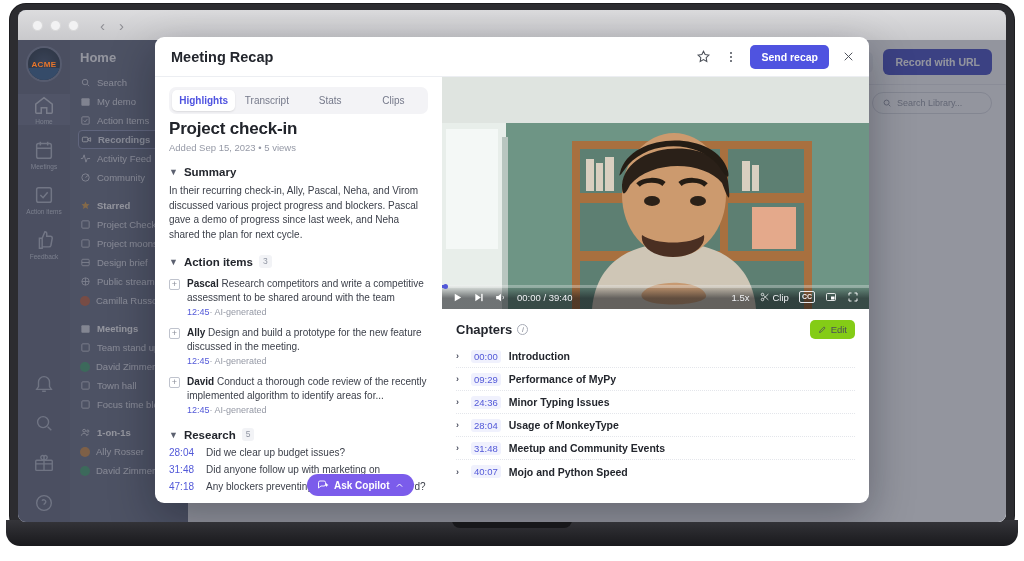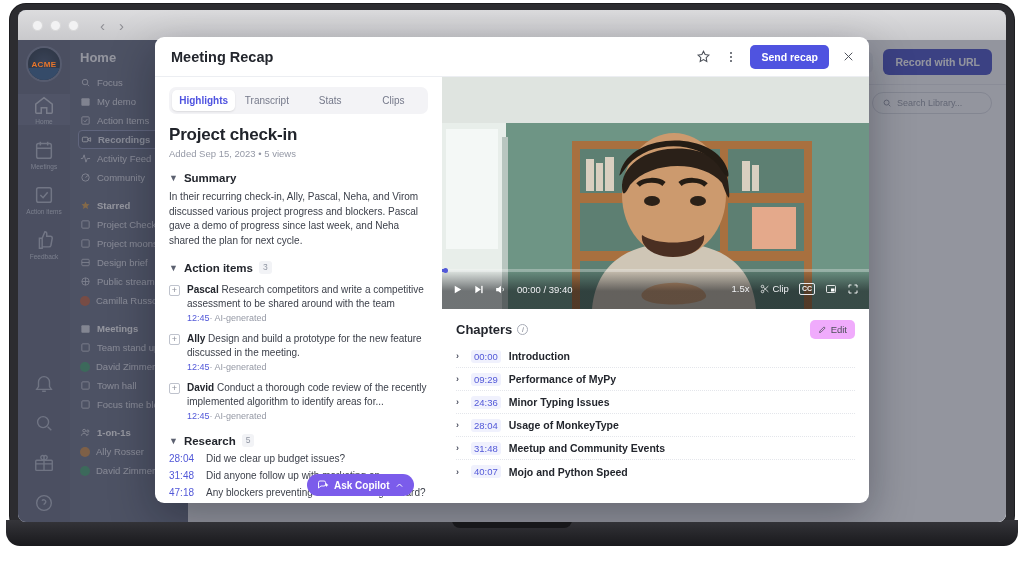--- a/index.html
+++ b/index.html
@@ -133,21 +133,21 @@
             justify-content: center; color: #4b4f58; }
   .btn-send { background: #4f53e0; color: #fff; font-size: 10.5px;
               font-weight: bold; padding: 6px 11px; border-radius: 5px; }
 
   .m-body { flex: 1; display: flex; min-height: 0; }
   .m-left { width: 287px; flex: none; padding: 10px 14px 0 14px; overflow: hidden;
             position: relative; }
   .m-right { flex: 1; display: flex; flex-direction: column; min-width: 0; }
 
   .tabs { display: flex; background: #f3f3f6; border-radius: 7px; padding: 3px;
-          margin-bottom: 11px; }
+          margin-bottom: 5px; }
   .tab { flex: 1; text-align: center; font-size: 10px; color: #75798a;
          padding: 5px 0; border-radius: 5px; }
   .tab.active { background: #fff; color: #4f53e0; font-weight: bold;
                 box-shadow: 0 1px 2px rgba(0,0,0,.10); }
 
   .rec-title { font-size: 17px; font-weight: bold; color: #21242b;
                letter-spacing: -.2px; }
   .rec-meta { font-size: 9.5px; color: #9599a6; margin-top: 3px; }
 
   .sec-head { display: flex; align-items: center; gap: 6px; margin-top: 13px; }
@@ -171,43 +171,43 @@
   .q-tx { color: #3d414b; }
 
   .copilot { position: absolute; left: 152px; bottom: 7px; background: #7b5ceb;
              color: #fff; border-radius: 13px; padding: 5px 10px; font-size: 10px;
              font-weight: bold; display: flex; align-items: center; gap: 5px; }
 
   
   .video { position: relative; height: 232px; flex: none; overflow: hidden;
            background: #0e1013; }
   .vbg { position: absolute; inset: 0; }
-  .ctrl { position: absolute; left: 0; right: 0; bottom: 0; height: 40px;
+  .ctrl { position: absolute; left: 0; right: 0; bottom: 0; height: 24px;
           background: linear-gradient(180deg, rgba(12,14,20,0) 0%, rgba(12,14,20,.55) 55%);
           display: flex; align-items: center; padding: 0 10px; gap: 10px; }
   .scrub { position: absolute; left: 0; right: 0; top: 0; height: 3px;
            background: rgba(255,255,255,.30); }
   .scrub:after { content: ""; position: absolute; left: 0; top: 0; width: 2px;
                  height: 3px; background: #5258d8; }
   .cdot { position: absolute; left: 1px; top: -1px; width: 5px; height: 5px;
           border-radius: 50%; background: #5258d8; }
   .ctime { font-size: 9.5px; color: #f0f1f4; }
-  .cright { margin-left: auto; display: flex; align-items: flex-start; gap: 10px;
+  .cright { margin-left: auto; display: flex; align-items: center; gap: 10px;
             font-size: 9.5px; color: #f0f1f4; }
   .cbox { border: 1px solid #e7e8ec; border-radius: 2px; font-size: 7px;
           padding: 0 2px; line-height: 10px; font-weight: bold; }
 
   
   .chapters { flex: 1; padding: 11px 14px 0 14px; overflow: hidden; }
   .ch-head { display: flex; align-items: center; gap: 5px; margin-bottom: 6px; }
   .ch-title { font-size: 13px; font-weight: bold; color: #23262d; }
   .info { width: 11px; height: 11px; border-radius: 50%; border: 1px solid #a7abb6;
           color: #8b8f9b; font-size: 8px; line-height: 9.5px; text-align: center;
           font-style: italic; }
-  .ch-edit { margin-left: auto; background: #f0abfc; border-radius: 5px;
+  .ch-edit { margin-left: auto; background: #84cc16; border-radius: 5px;
              font-size: 9.5px; color: #4b4f58; padding: 4px 8px;
              display: flex; align-items: center; gap: 4px; }
   .ch-row { display: flex; align-items: center; gap: 8px; height: 23px;
             border-bottom: 1px dotted #e4e6eb; font-size: 10.5px; }
   .ch-row:last-child { border-bottom: none; }
   .ch-chev { color: #4c5060; font-size: 9px; font-weight: bold; width: 7px; }
   .ch-ts { color: #5258d8; background: #f0f1fd; border-radius: 3px;
            padding: 1px 3px; font-size: 9.5px; }
   .ch-nm { color: #23262d; font-weight: bold; }
   svg { display: block; }
@@ -292,21 +292,21 @@
       </div>
 
       <div class="sidenav">
         <div class="sn-title">Home</div>
 
         <div class="sn-item">
           <svg class="sn-ic" viewBox="0 0 24 24" fill="none" stroke="#e3e5ec" stroke-width="2">
               <circle cx="11" cy="11" r="6"></circle>
               <path d="M16 16l4 4"></path>
             </svg>
-          <span>Focus</span>
+          <span>Search</span>
         </div>
         <div class="sn-item">
           <svg class="sn-ic" viewBox="0 0 24 24" fill="#e3e5ec">
               <rect x="3" y="5" width="18" height="16" rx="2"></rect>
             </svg>
           <span>My demo</span>
         </div>
         <div class="sn-item">
           <svg class="sn-ic" viewBox="0 0 24 24" fill="none" stroke="#e3e5ec" stroke-width="2">
               <rect x="4" y="4" width="16" height="16" rx="2"></rect>

